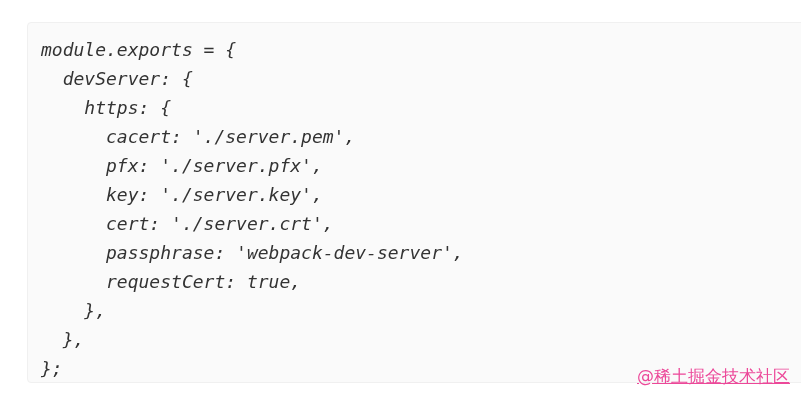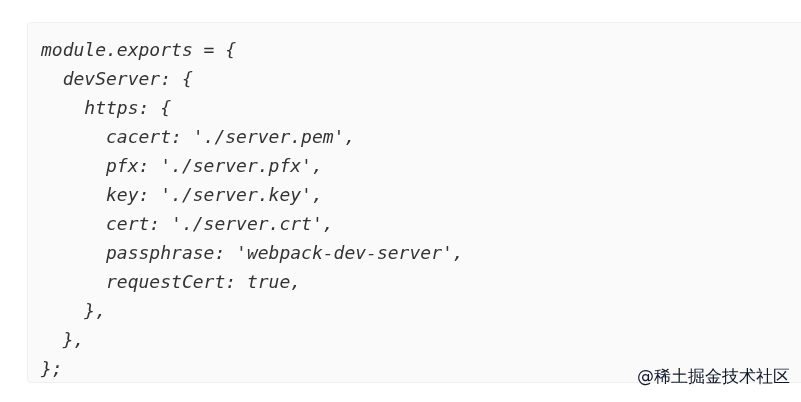--- a/index.html
+++ b/index.html
@@ -32,23 +32,24 @@
     color: #333333;
     white-space: pre;
     letter-spacing: 0;
   }
   .watermark {
     position: absolute;
     right: 11px;
     top: 366px;
     font-size: 17px;
     line-height: 20px;
-    color: #0f172a;
+    color: #ec4899;
     font-family: "DejaVu Sans", "Liberation Sans", sans-serif;
     user-select: none;
+    text-decoration: underline;
   }
 </style>
 </head>
 <body>
 
 <div class="code-block">
   <pre>module.exports = {
   devServer: {
     https: {
       cacert: './server.pem',

